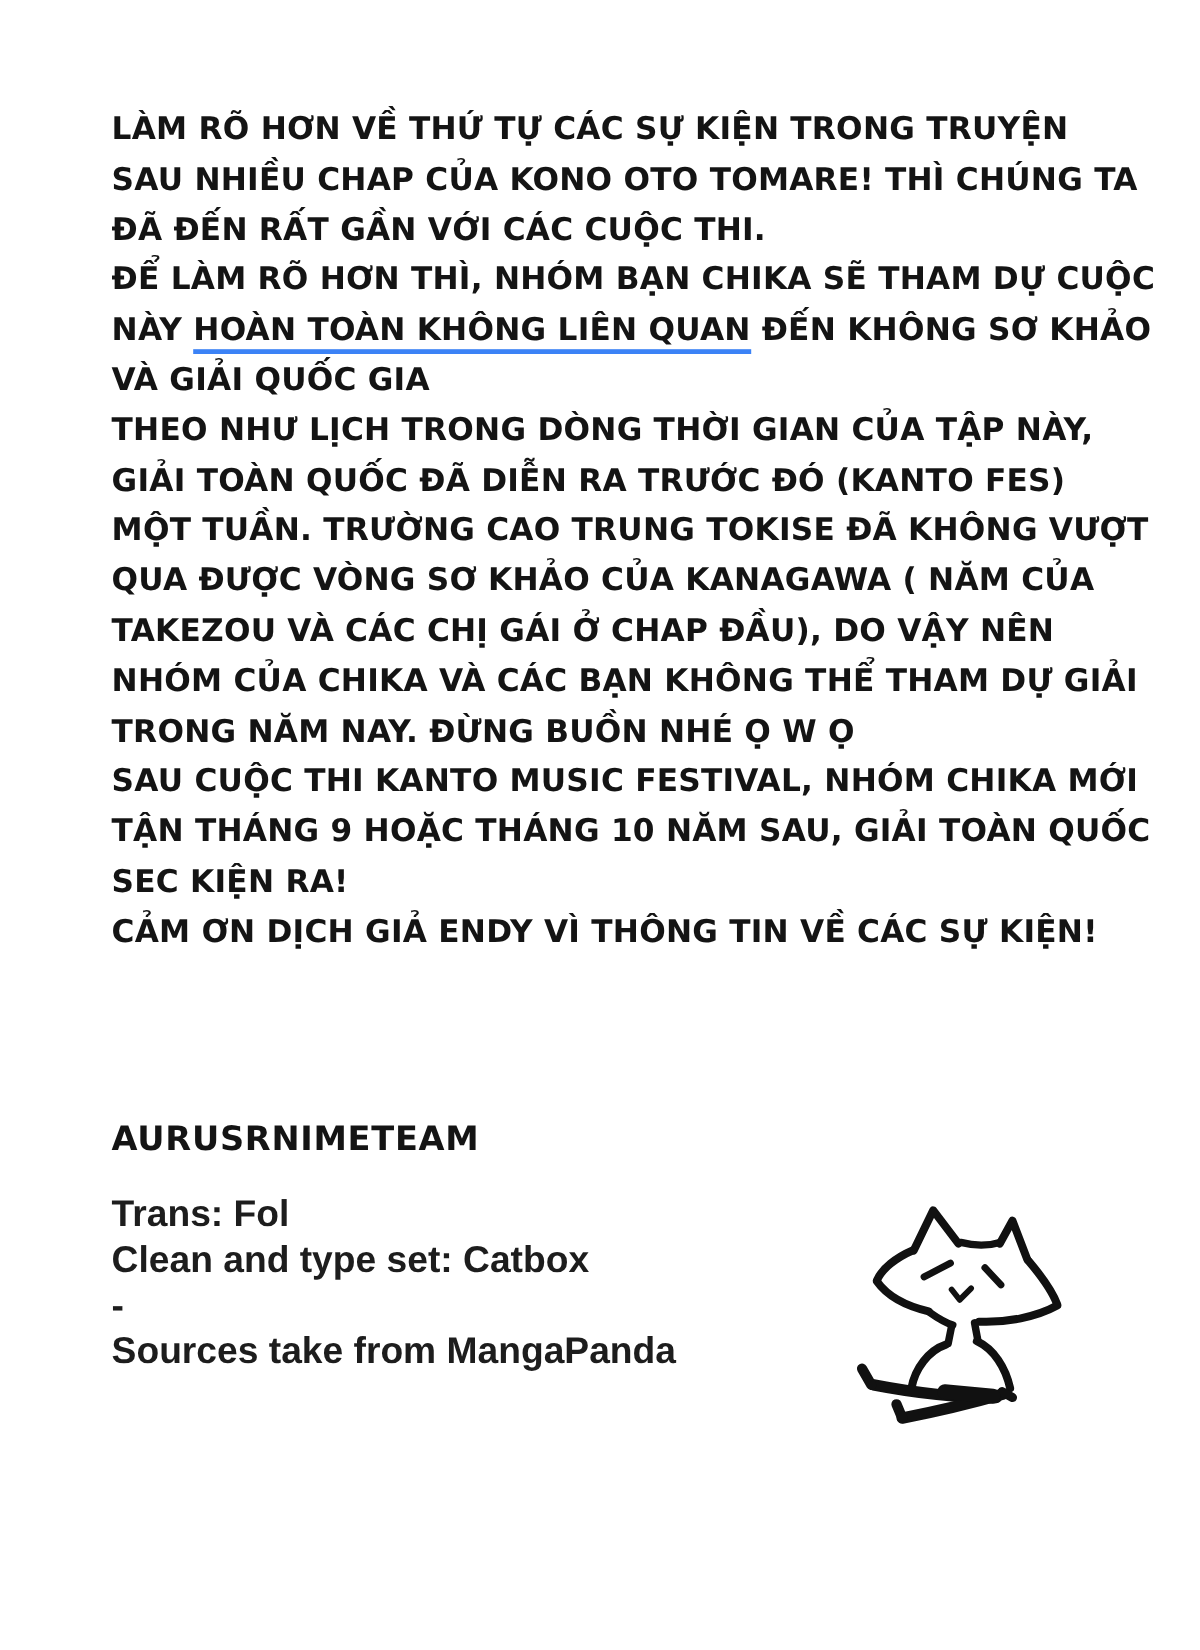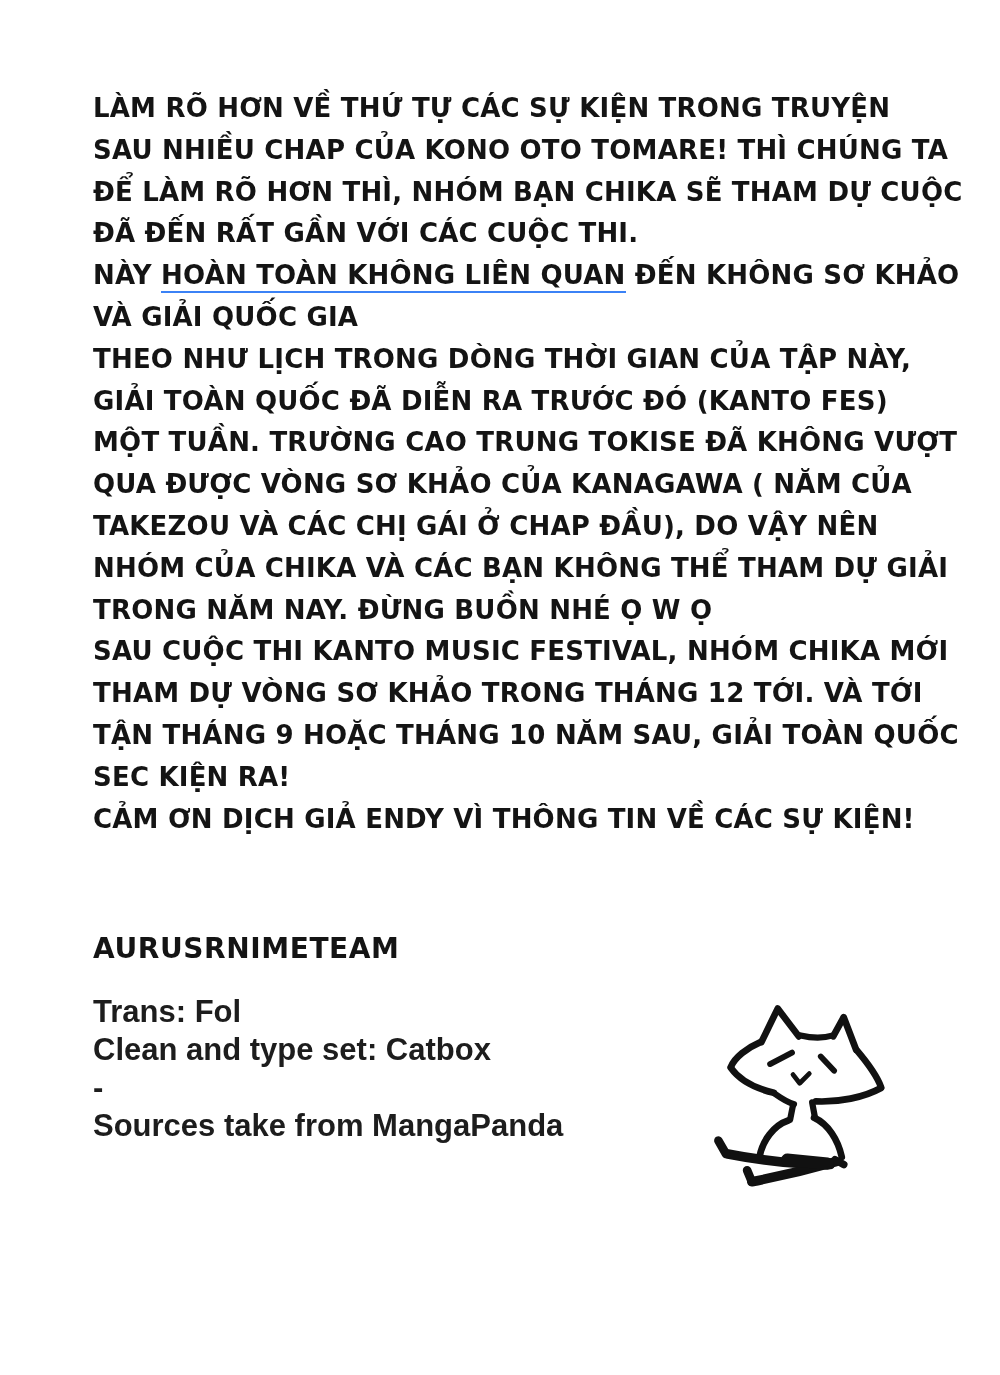--- a/index.html
+++ b/index.html
@@ -18,21 +18,21 @@
     top: 88px;
     font-family: "DejaVu Sans", sans-serif;
     font-weight: 700;
     font-size: 26px;
     line-height: 41.8px;
     letter-spacing: 0.2px;
     color: #141414;
   }
   .note .line { white-space: nowrap; }
   .note .underlined {
-    border-bottom: 2px solid #3b82f6;
+    border-bottom: 4px solid #3b82f6;
     padding-bottom: 1px;
   }
   .team {
     position: absolute;
     left: 93px;
     top: 932px;
     font-family: "DejaVu Sans", sans-serif;
     font-weight: 700;
     font-size: 28px;
     letter-spacing: 0.6px;
@@ -62,33 +62,32 @@
   .doodle svg { width: 100%; height: 100%; }
 </style>
 </head>
 <body>
 
 <div class="page">
 
   <div class="note">
     <div class="line">LÀM RÕ HƠN VỀ THỨ TỰ CÁC SỰ KIỆN TRONG TRUYỆN</div>
     <div class="line">SAU NHIỀU CHAP CỦA KONO OTO TOMARE! THÌ CHÚNG TA</div>
+    <div class="line">ĐÃ ĐẾN RẤT GẦN VỚI CÁC CUỘC THI.</div>
     <div class="line">ĐỂ LÀM RÕ HƠN THÌ, NHÓM BẠN CHIKA SẼ THAM DỰ CUỘC</div>
-    <div class="line">ĐÃ ĐẾN RẤT GẦN VỚI CÁC CUỘC THI.</div>
     <div class="line"><span>NÀY </span><span class="underlined">HOÀN TOÀN KHÔNG LIÊN QUAN</span><span> ĐẾN KHÔNG SƠ KHẢO</span></div>
     <div class="line">VÀ GIẢI QUỐC GIA</div>
     <div class="line">THEO NHƯ LỊCH TRONG DÒNG THỜI GIAN CỦA TẬP NÀY,</div>
     <div class="line">GIẢI TOÀN QUỐC ĐÃ DIỄN RA TRƯỚC ĐÓ (KANTO FES)</div>
     <div class="line">MỘT TUẦN. TRƯỜNG CAO TRUNG TOKISE ĐÃ KHÔNG VƯỢT</div>
     <div class="line">QUA ĐƯỢC VÒNG SƠ KHẢO CỦA KANAGAWA ( NĂM CỦA</div>
     <div class="line">TAKEZOU VÀ CÁC CHỊ GÁI Ở CHAP ĐẦU), DO VẬY NÊN</div>
     <div class="line">NHÓM CỦA CHIKA VÀ CÁC BẠN KHÔNG THỂ THAM DỰ GIẢI</div>
     <div class="line">TRONG NĂM NAY. ĐỪNG BUỒN NHÉ Ọ W Ọ</div>
     <div class="line">SAU CUỘC THI KANTO MUSIC FESTIVAL, NHÓM CHIKA MỚI</div>
-    <div class="line">THAM DỰ VÒNG SƠ KHẢO TRONG THÁNG 12 TỚI. VÀ TỚI</div>
     <div class="line">TẬN THÁNG 9 HOẶC THÁNG 10 NĂM SAU, GIẢI TOÀN QUỐC</div>
     <div class="line">SEC KIỆN RA!</div>
     <div class="line">CẢM ƠN DỊCH GIẢ ENDY VÌ THÔNG TIN VỀ CÁC SỰ KIỆN!</div>
   </div>
 
   <div class="team">AURUSRNIMETEAM</div>
 
   <div class="credits">
     <div class="credit-line">Trans: Fol</div>
     <div class="credit-line">Clean and type set: Catbox</div>

